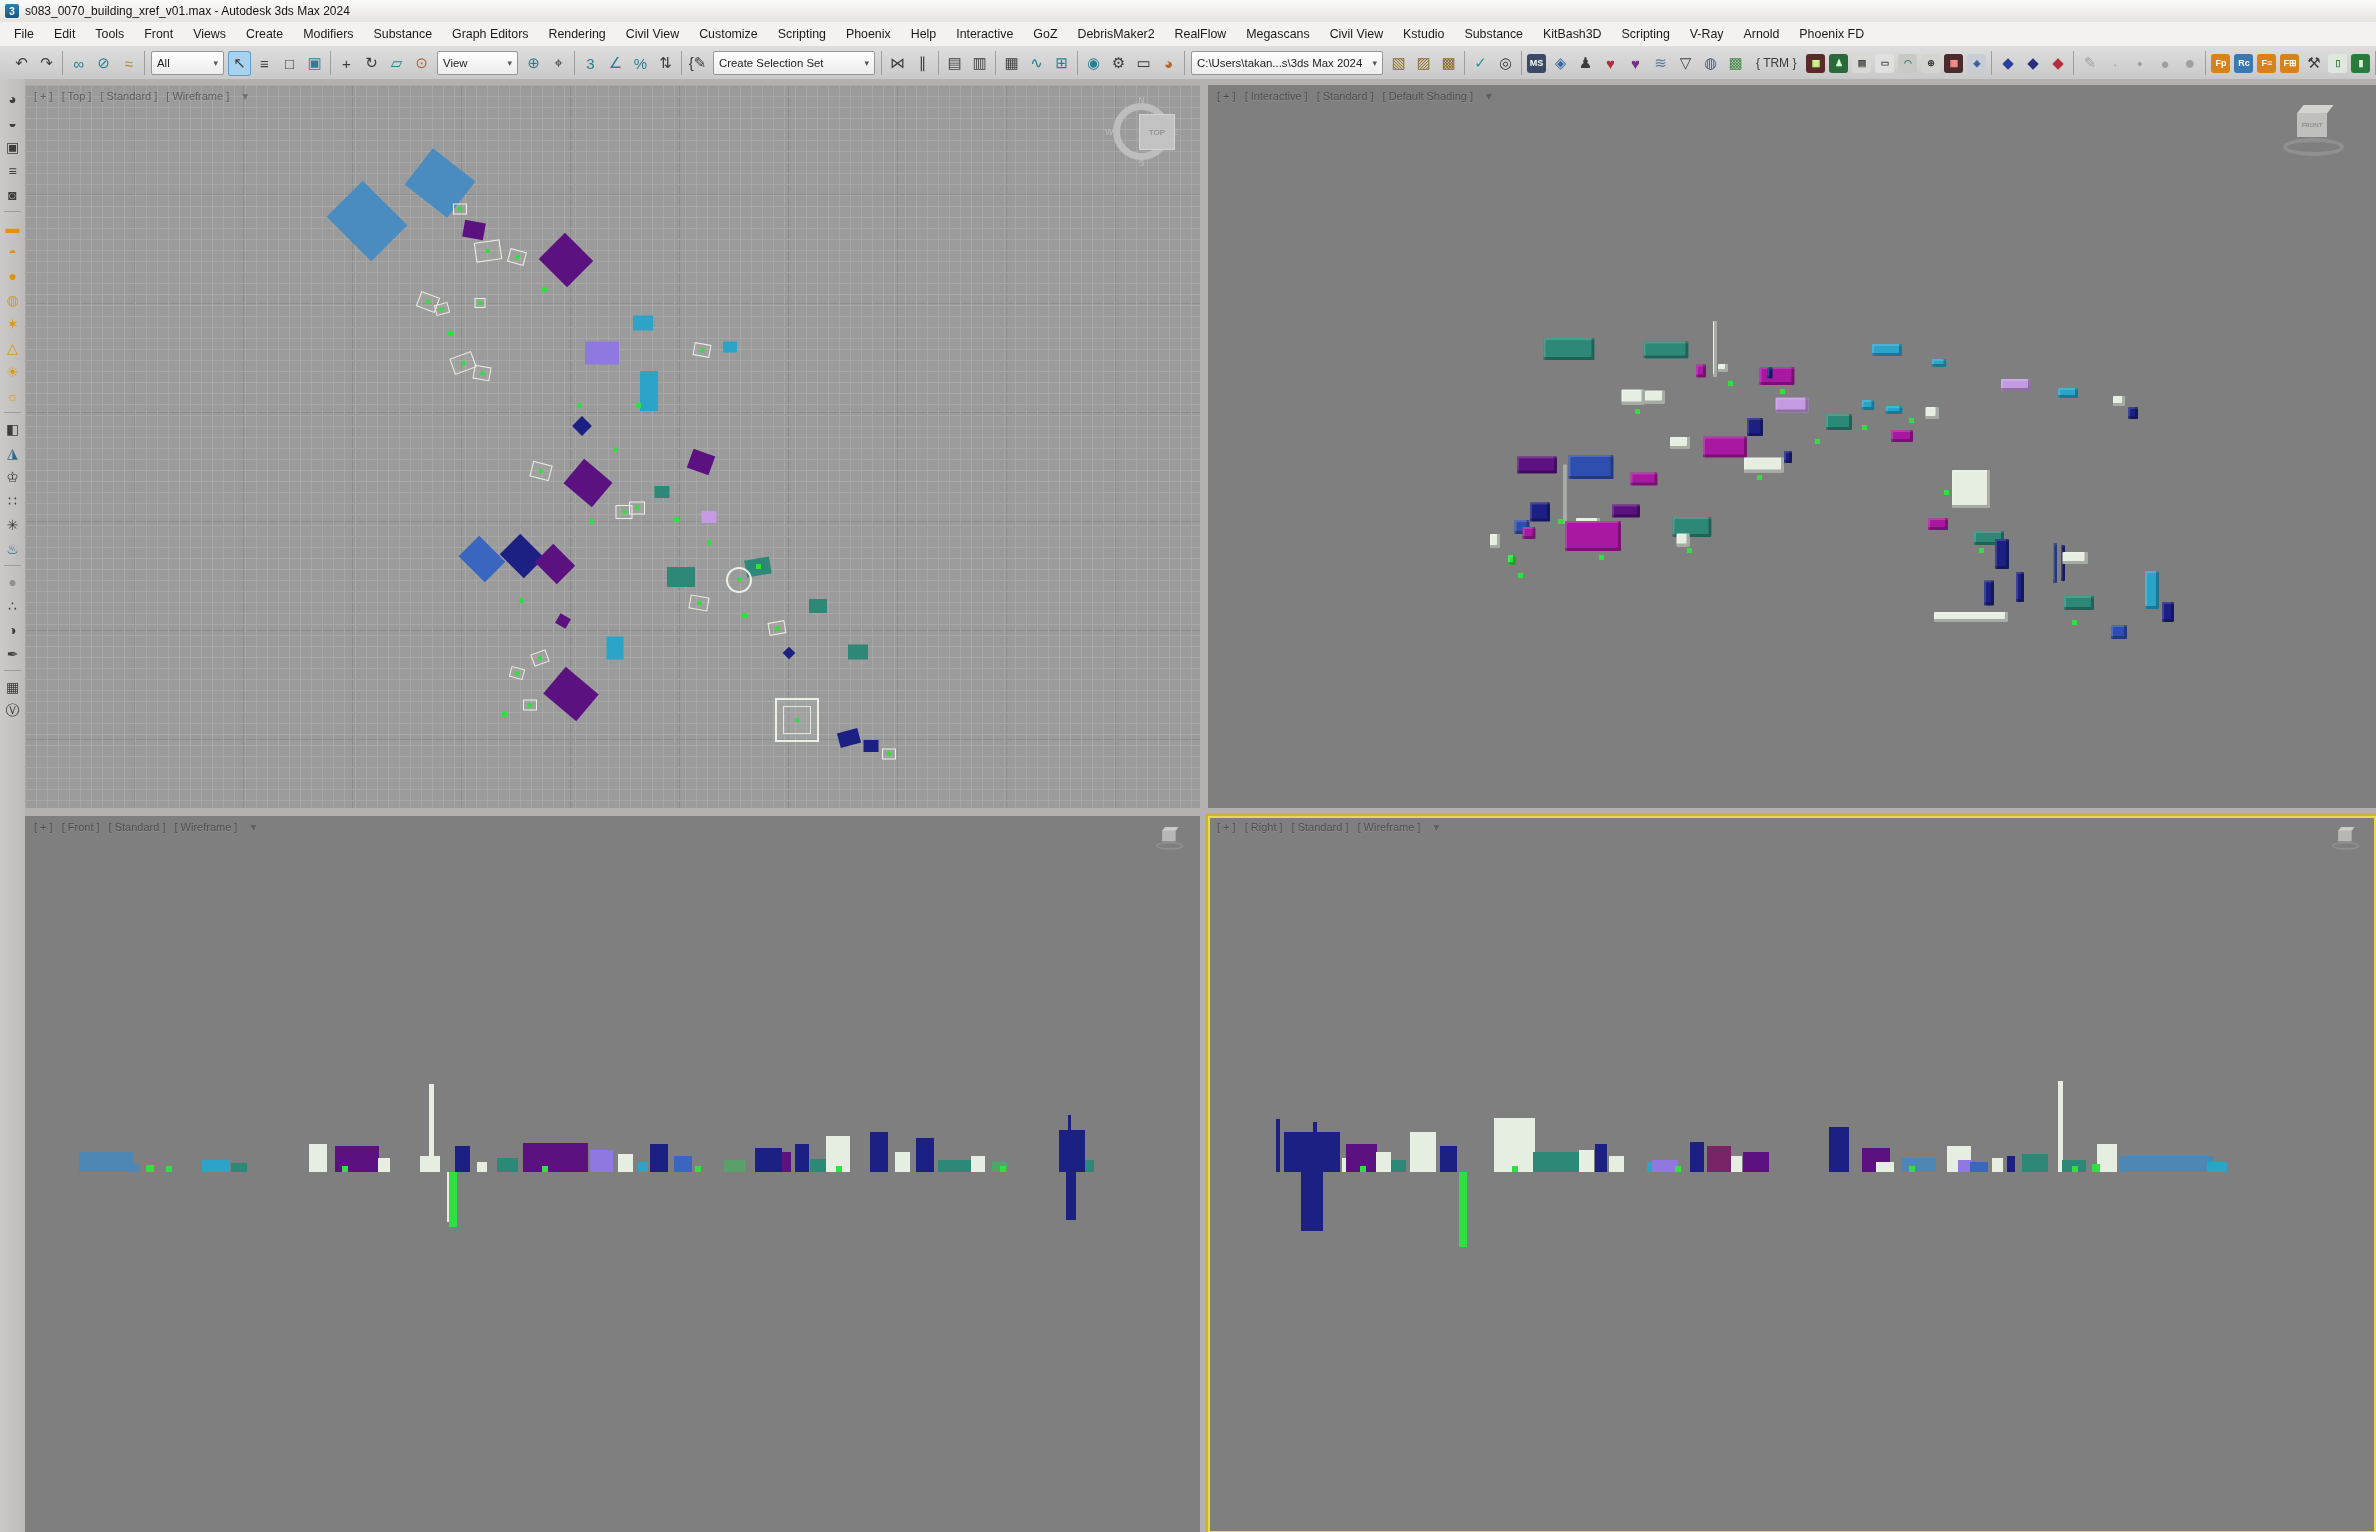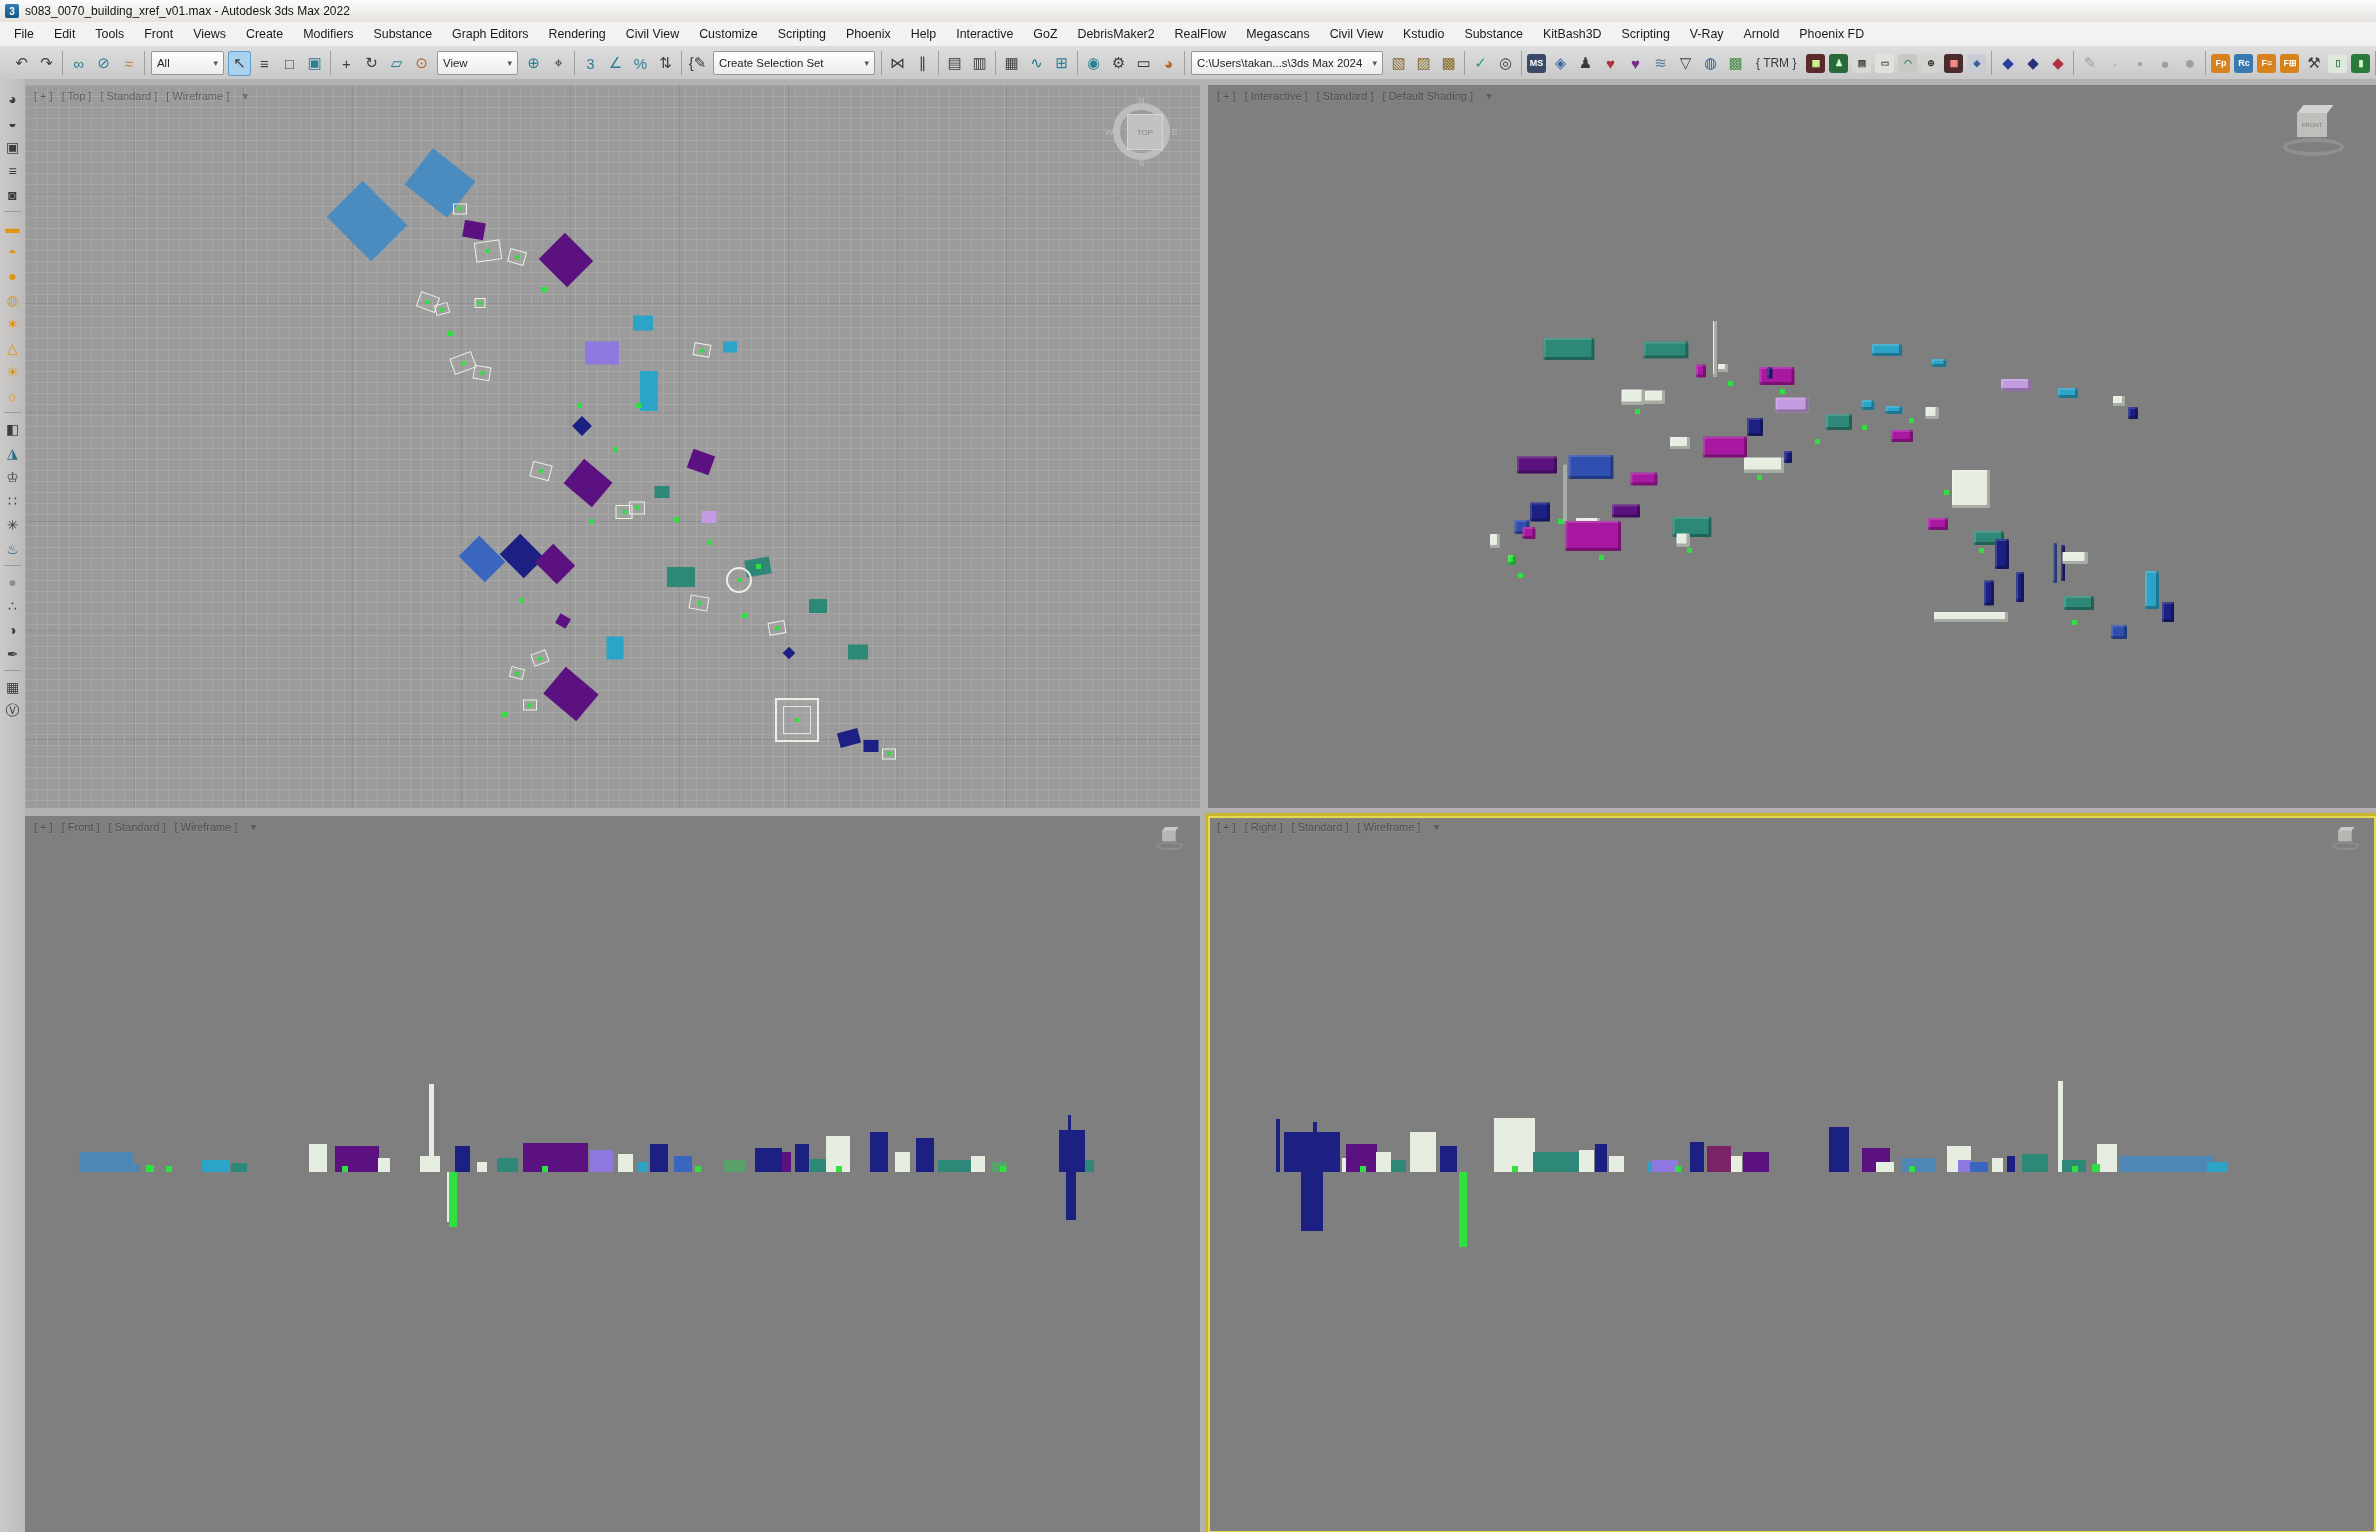--- a/index.html
+++ b/index.html
@@ -60,21 +60,21 @@
   .obj.plan{border:2px solid #e9f1e5;background:rgba(233,241,229,.08);}
   .obj.plan .inner{position:absolute;left:15%;top:15%;right:15%;bottom:15%;border:1px solid #dfe8dc;}
   .obj.shaded{box-shadow:inset -3px -3px 0 rgba(0,0,0,.28),inset 2px 2px 0 rgba(255,255,255,.16);border-radius:1px;}
   .dot{position:absolute;background:#2fe040;}
   .sky-item{position:absolute;}
 
   
   .vcube-ring{position:absolute;right:26px;top:14px;width:65px;height:65px;z-index:6;opacity:.85;}
   .vcube-ring .ring{position:absolute;left:4px;top:4px;width:57px;height:57px;border:7px solid #c3c3c3;border-radius:50%;
     box-sizing:border-box;}
-  .vcube-ring .face{position:absolute;left:18px;top:15px;width:36px;height:36px;background:#c9c9c9;border:1px solid #dedede;
+  .vcube-ring .face{position:absolute;left:30px;top:15px;width:36px;height:36px;background:#c9c9c9;border:1px solid #dedede;
     display:flex;align-items:center;justify-content:center;font-size:8px;color:#7e7e7e;box-sizing:border-box;}
   .vcube-ring .dir{position:absolute;font-size:9px;color:#b9b9b9;font-weight:bold;}
   .vcube-ring .n{left:50%;top:-4px;transform:translateX(-50%);}
   .vcube-ring .s{left:50%;bottom:-4px;transform:translateX(-50%);}
   .vcube-ring .w{left:-4px;top:50%;transform:translateY(-50%);}
   .vcube-ring .e{right:-4px;top:50%;transform:translateY(-50%);}
 
   
   .vcube3{position:absolute;right:26px;top:18px;width:69px;height:57px;z-index:6;opacity:.9;}
   .vcube3 .ellipse{position:absolute;left:2px;bottom:4px;width:61px;height:18px;border:4px solid #9d9d9d;border-radius:50%;
@@ -84,21 +84,21 @@
     display:flex;align-items:center;justify-content:center;font-size:6px;color:#7d7d7d;}
   .vcube3.mini{transform:scale(.45);transform-origin:top right;right:14px;top:10px;opacity:.8;}
 </style>
 </head>
 <body>
 
 <div id="app">
 
   <div id="titlebar">
     <span class="app-ico">3</span>
-    <span>s083_0070_building_xref_v01.max - Autodesk 3ds Max 2022</span>
+    <span>s083_0070_building_xref_v01.max - Autodesk 3ds Max 2024</span>
   </div>
 
   <div id="menubar">
       <span class="menu-item">File</span>
       <span class="menu-item">Edit</span>
       <span class="menu-item">Tools</span>
       <span class="menu-item">Front</span>
       <span class="menu-item">Views</span>
       <span class="menu-item">Create</span>
       <span class="menu-item">Modifiers</span>

